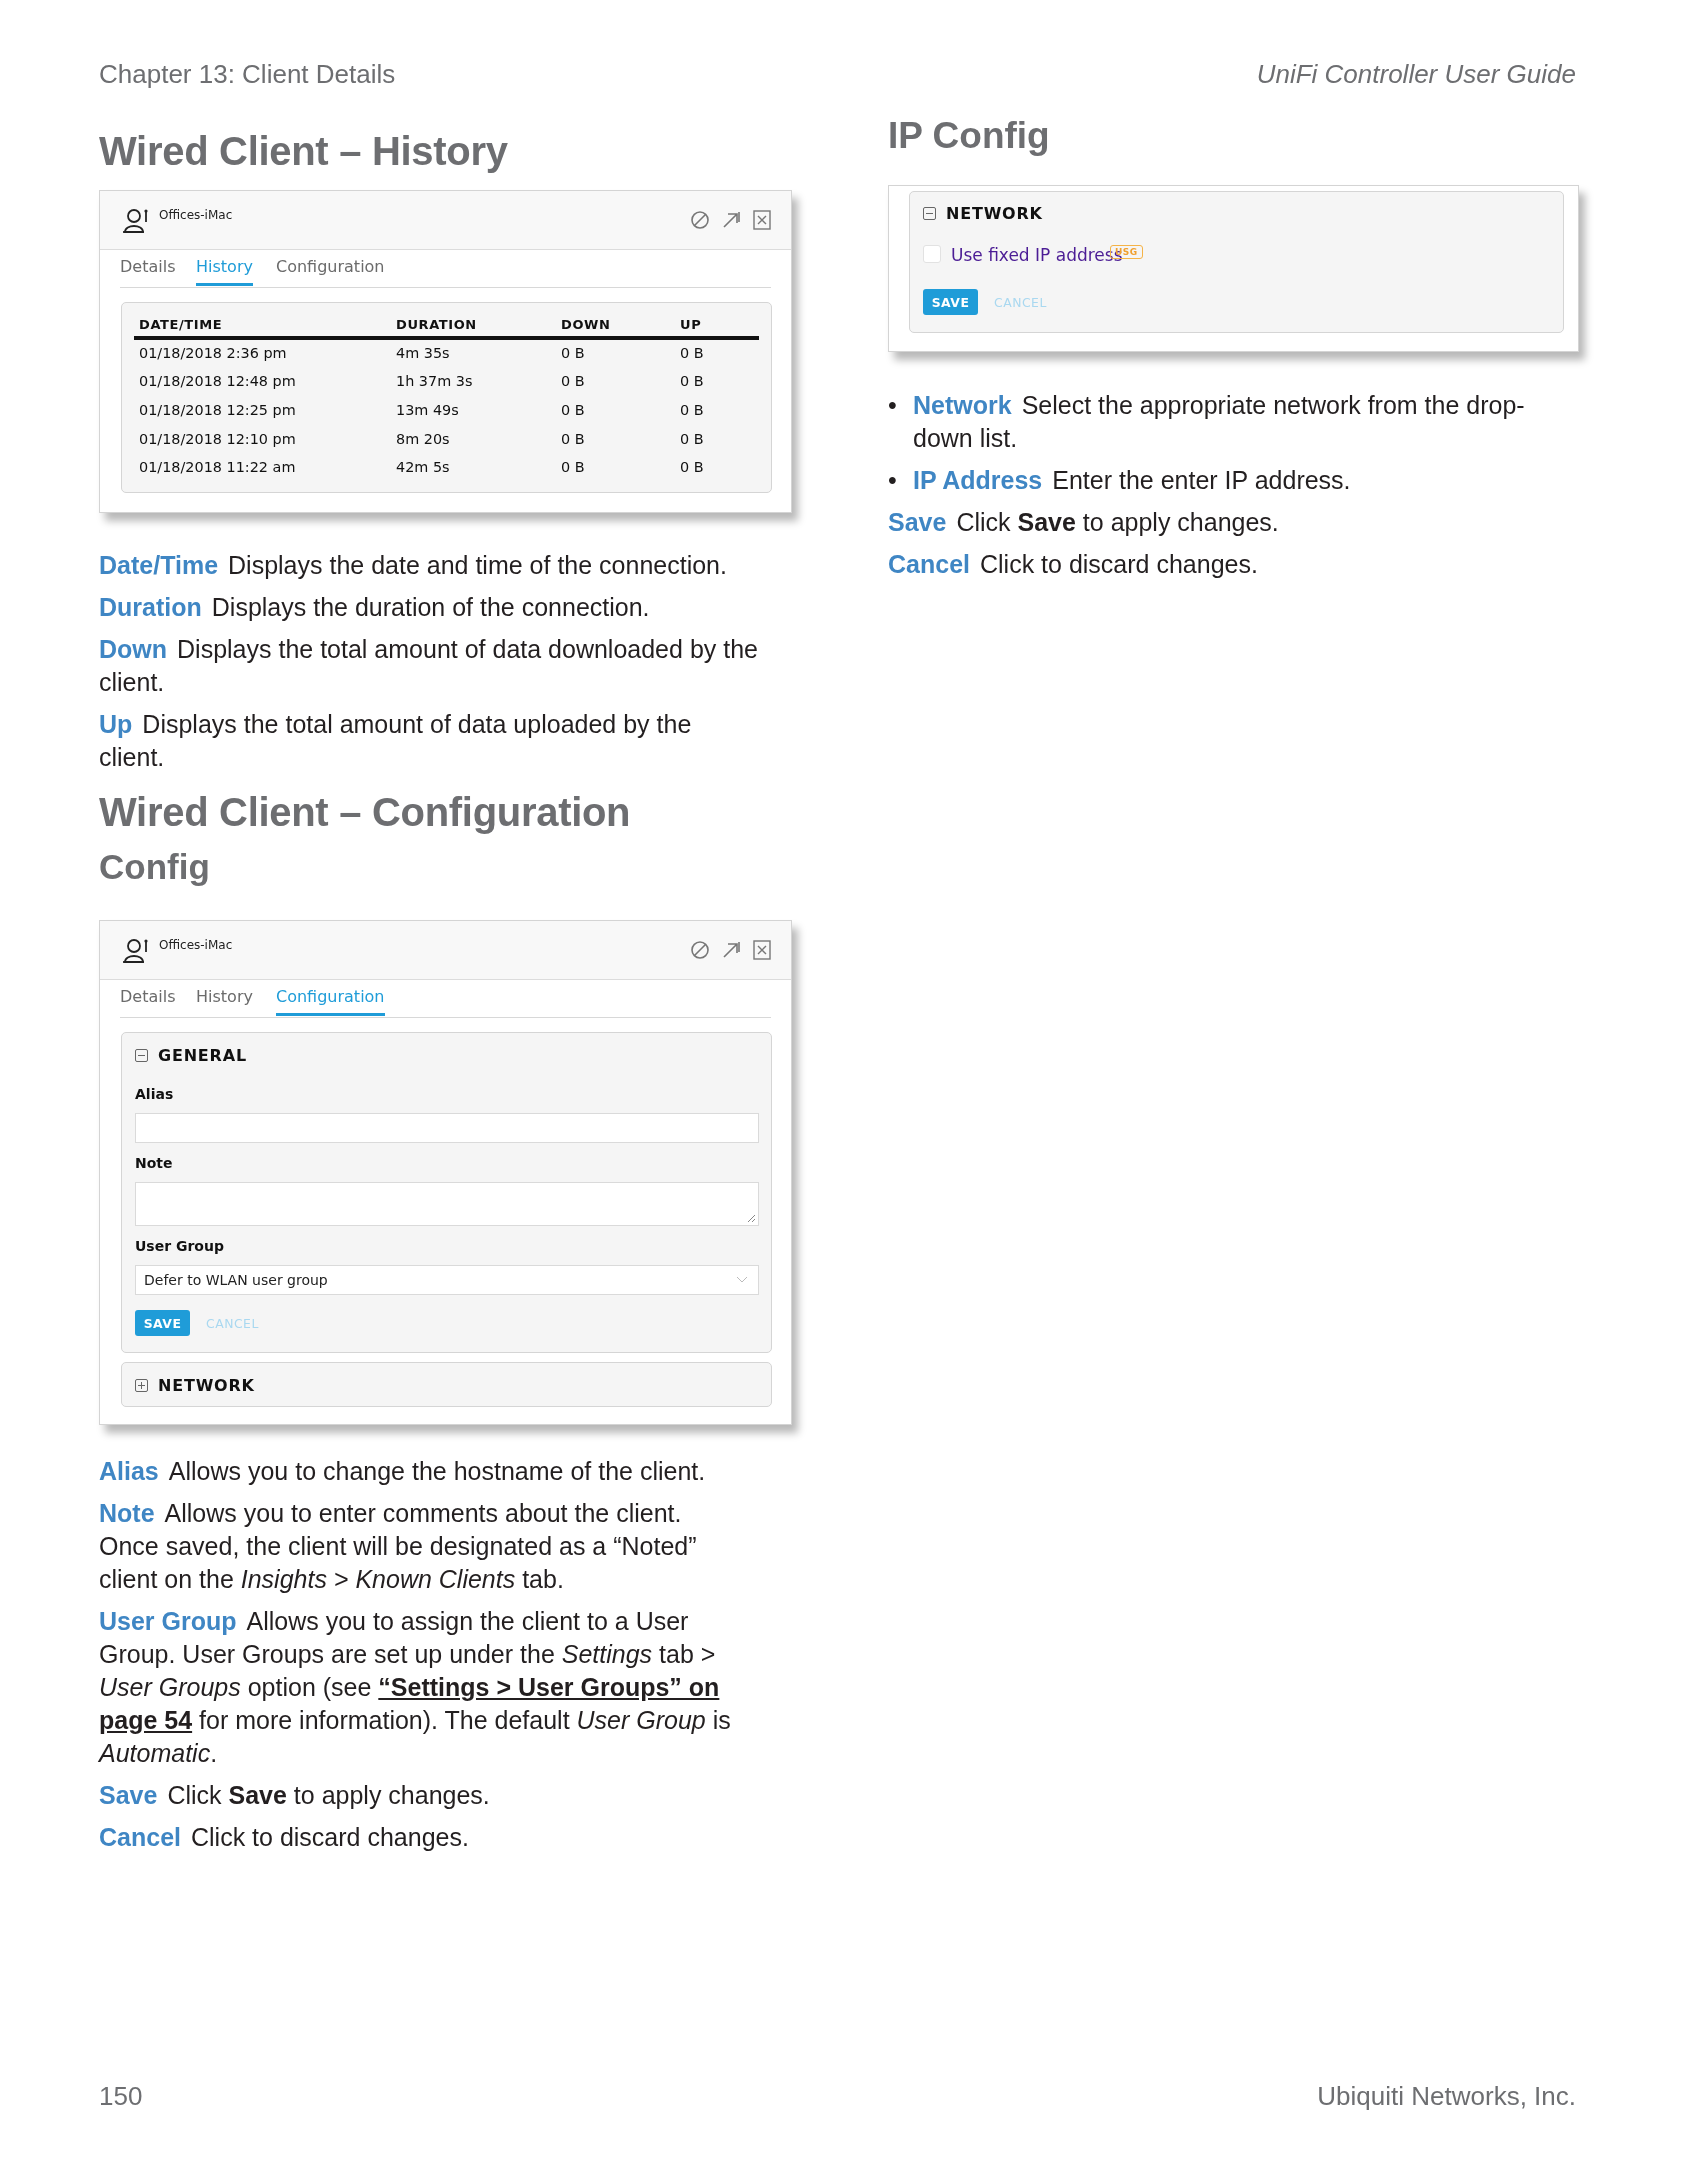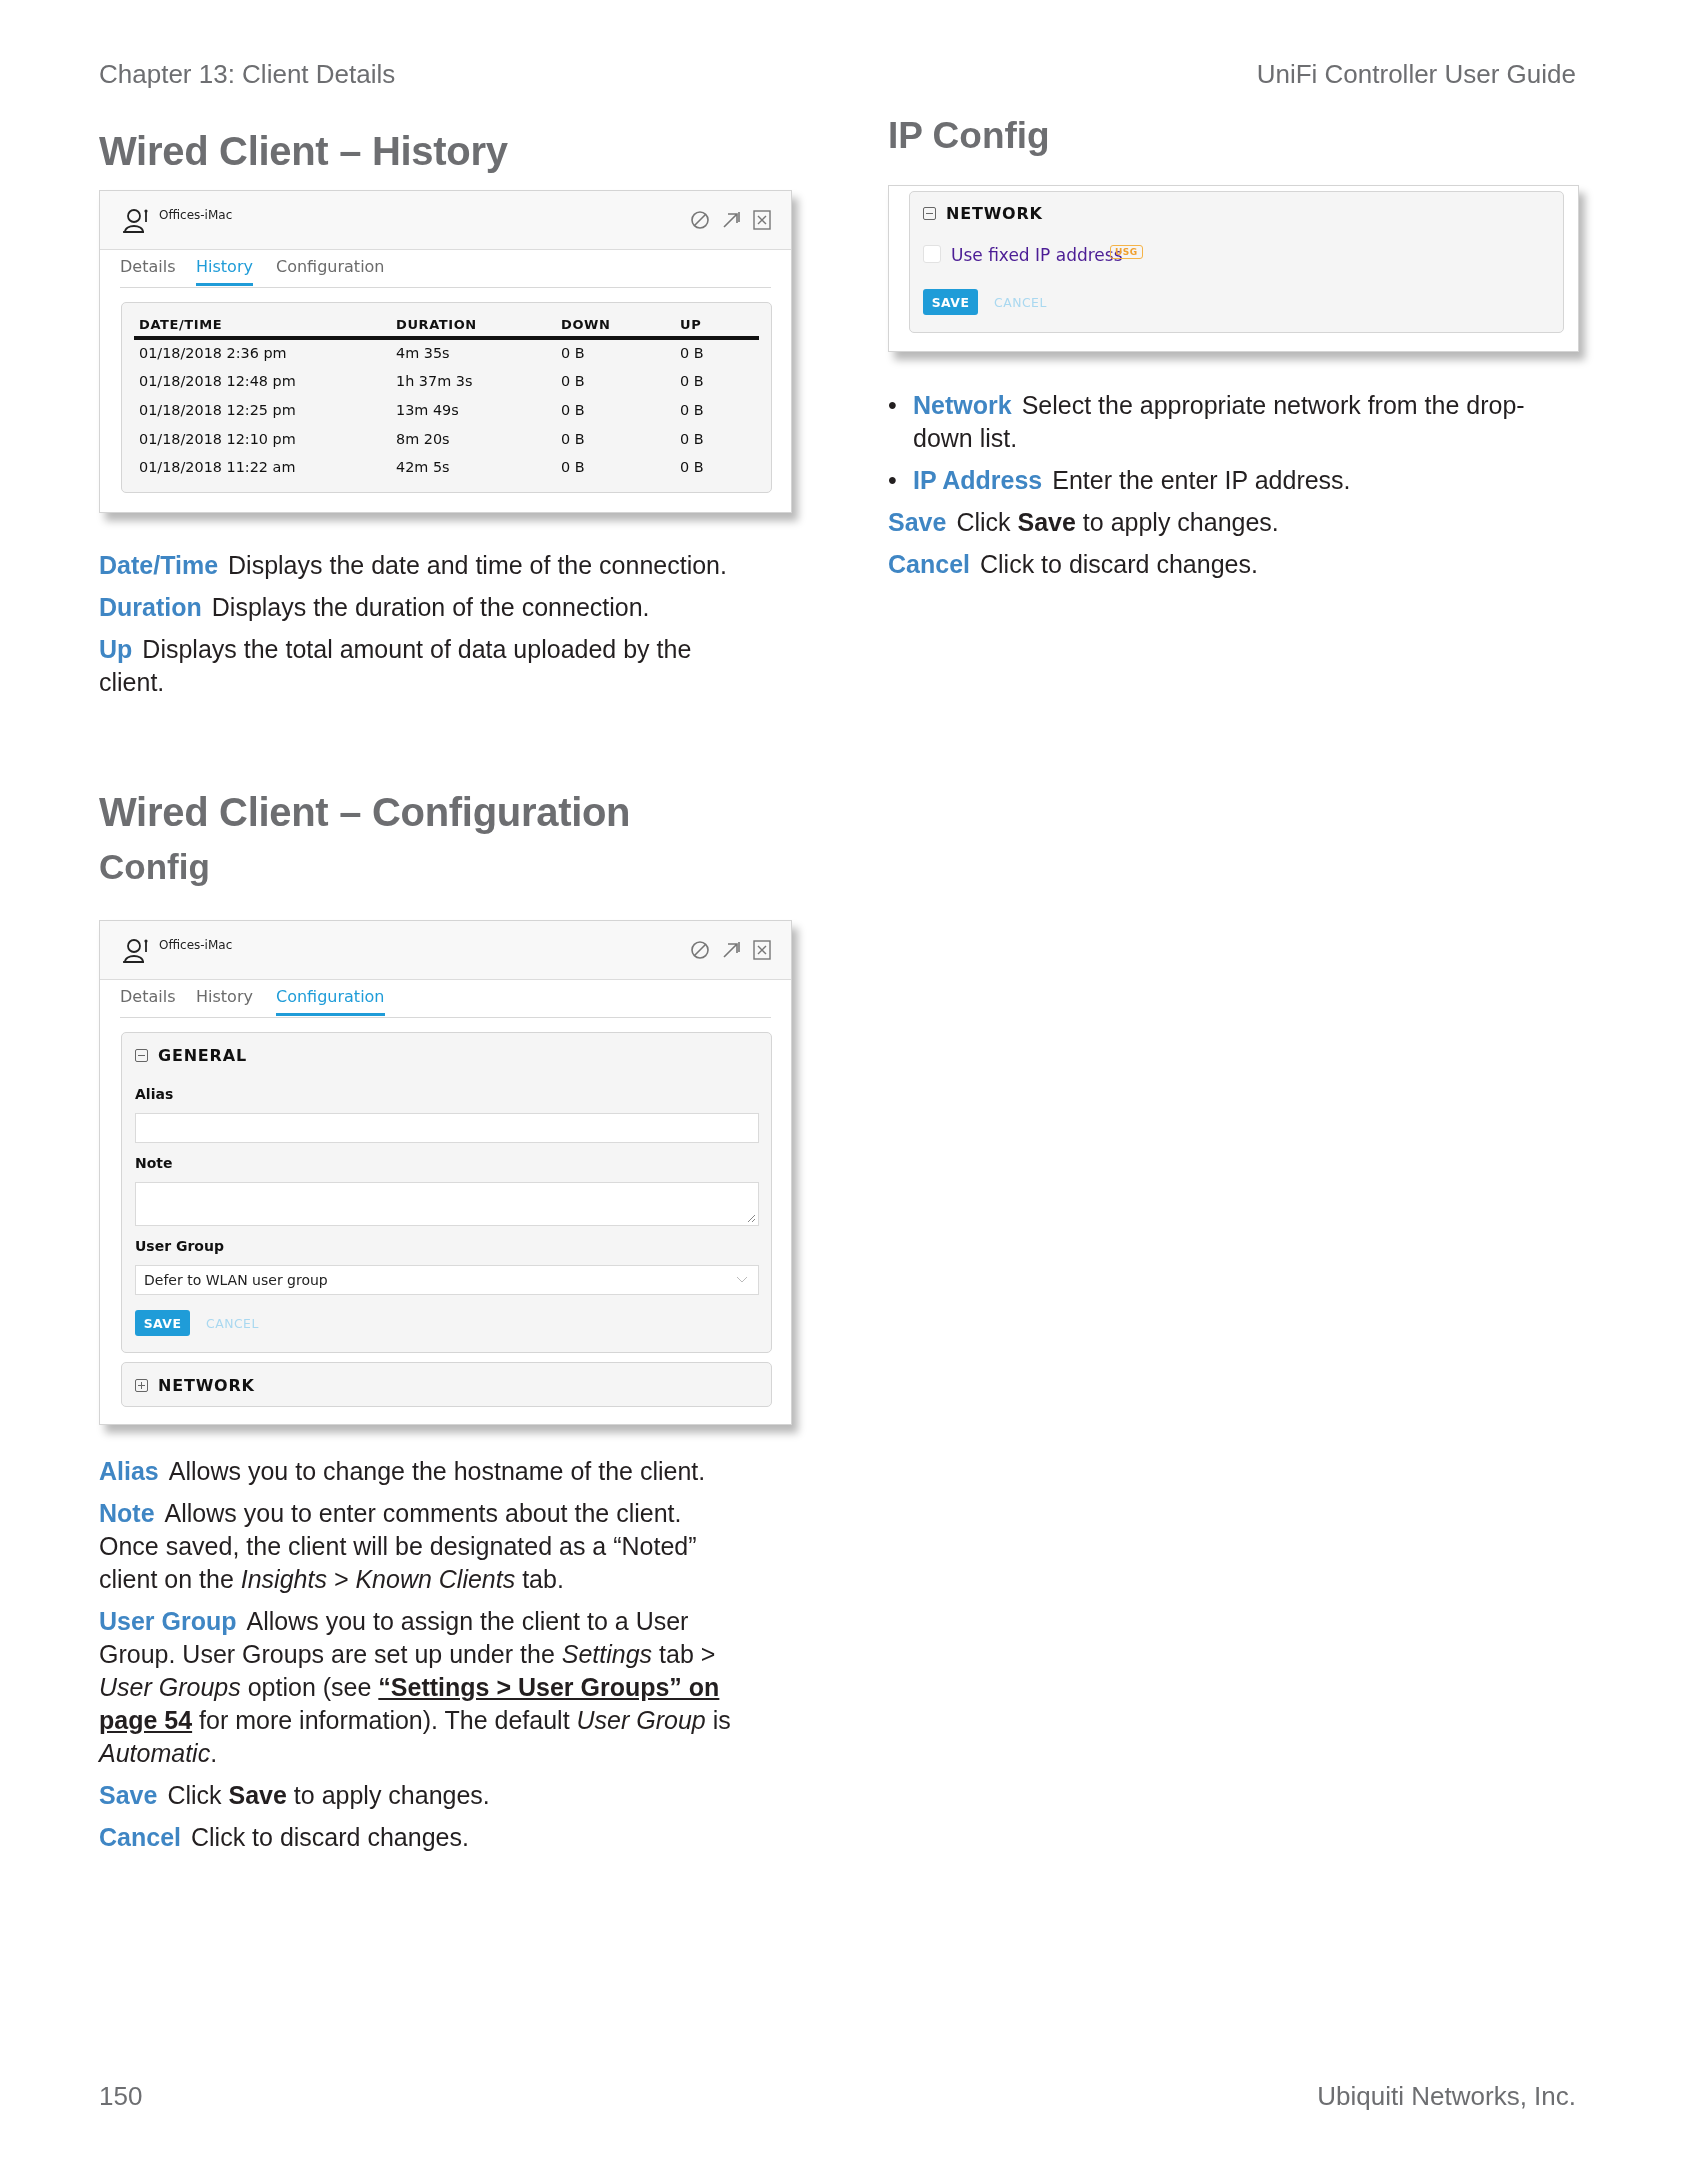--- a/index.html
+++ b/index.html
@@ -44,21 +44,21 @@
   .btn-save { position:absolute; background:#1f9cd8; color:#fff; font-size:12.4px; font-weight:bold; border-radius:3px;
               display:flex; align-items:center; justify-content:center; letter-spacing:0.5px; }
   .btn-cancel { position:absolute; color:#a9d8f0; font-size:12.4px; letter-spacing:0.5px; }
   .checkbox { position:absolute; width:18px; height:18px; background:#fff; border:1px solid #e2e2e2; border-radius:3px; box-sizing:border-box; }
   .usg { position:absolute; font-size:9px; font-weight:bold; color:#f0a030; border:1.3px solid #f5b347; border-radius:3px; padding:1px 4px; letter-spacing:0.5px; }
 </style>
 </head>
 <body>
 
 <div class="abs running" style="left:99px;">Chapter 13: Client Details</div>
-<div class="abs running" style="right:107px;">UniFi Controller User Guide</div>
+<div class="abs running" style="right:107px;font-style:italic;">UniFi Controller User Guide</div>
 
 <div class="abs h1" style="left:99px; top:117px;margin-top:12px;">Wired Client – History</div>
 
 <div class="panel" style="left:99px; top:190px; width:693px; height:323px;">
   <div class="ph">
     <svg class="client-icon" viewBox="0 0 28 26">
       <circle cx="12" cy="8" r="6" fill="none" stroke="#222" stroke-width="1.8"></circle>
       <path d="M3 24 C3 16 21 16 21 24 Z" fill="none" stroke="#222" stroke-width="1.8"></path>
       <path d="M1 24 H22" stroke="#222" stroke-width="1.8"></path>
       <path d="M24 4 V14" stroke="#222" stroke-width="1.8"></path>
@@ -122,20 +122,21 @@
           <span class="cell" style="left: 439px; top: 0px;">0 B</span>
           <span class="cell" style="left: 558px; top: 0px;">0 B</span>
         </div>
       </div>
   </div>
 </div>
 
 <div class="abs body-text" style="left:99px; top:549px;">
   <p><span class="term">Date/Time</span><span>Displays the date and time of the connection.</span></p>
   <p><span class="term">Duration</span><span>Displays the duration of the connection.</span></p>
+  <p style="width:683px;"><span class="term">Down</span><span>Displays the total amount of data downloaded by the client.</span></p>
   <p style="width:614px;"><span class="term">Up</span><span>Displays the total amount of data uploaded by the client.</span></p>
 </div>
 
 <div class="abs h1" style="left:99px; top:790px;">Wired Client – Configuration</div>
 <div class="abs h2" style="left:99px; top:847px;">Config</div>
 
 <div class="panel" style="left:99px; top:920px; width:693px; height:505px;">
   <div class="ph">
     <svg class="client-icon" viewBox="0 0 28 26">
       <circle cx="12" cy="8" r="6" fill="none" stroke="#222" stroke-width="1.8"></circle>

